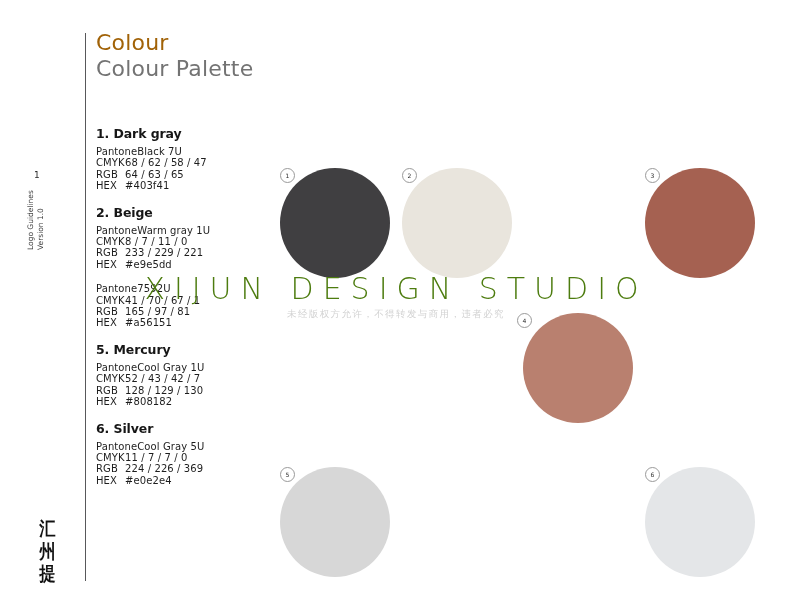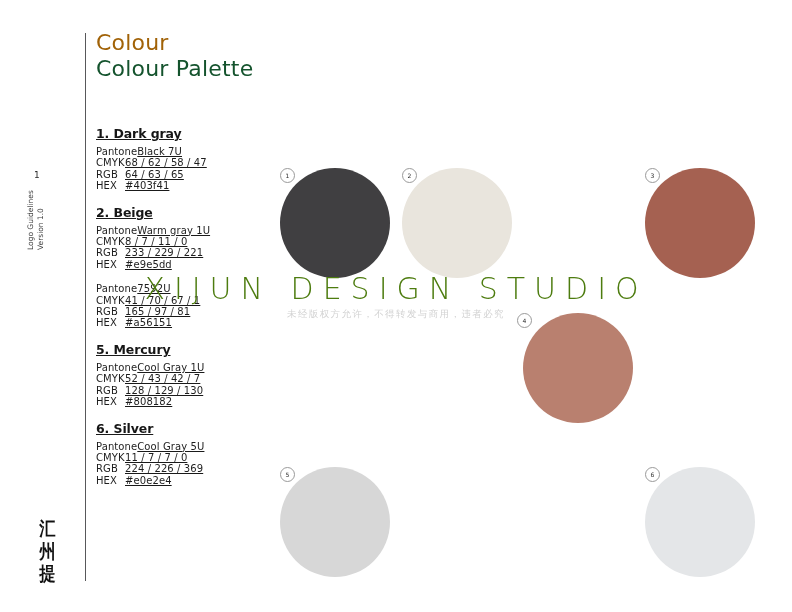--- a/index.html
+++ b/index.html
@@ -83,34 +83,33 @@
     color: #a16207;
     letter-spacing: 0.2px;
   }
   #page-subtitle {
     position: absolute;
     left: 96px;
     top: 56px;
     font-size: 22px;
     line-height: 26px;
     font-weight: 400;
-    color: #14532d;
+    color: #737373;
     letter-spacing: 0.2px;
   }
 
   
   #swatch-spec-list {
     position: absolute;
     left: 96px;
     top: 126px;
     width: 190px;
   }
   .swatch-spec {
     margin-bottom: 13px;
-    text-decoration: underline;
   }
   .swatch-spec-name {
     font-size: 12.5px;
     font-weight: bold;
     color: #161616;
     line-height: 16px;
     margin-bottom: 4px;
     letter-spacing: -0.1px;
   }
   .swatch-spec-row {

